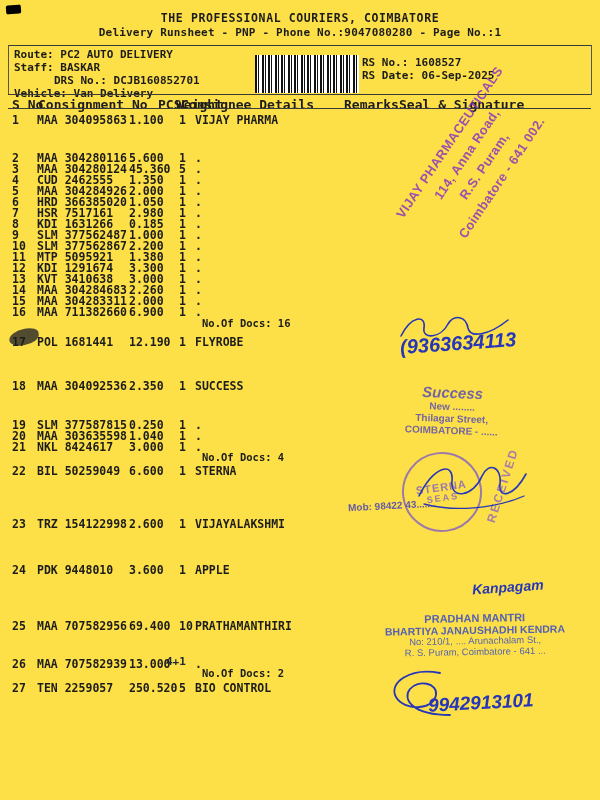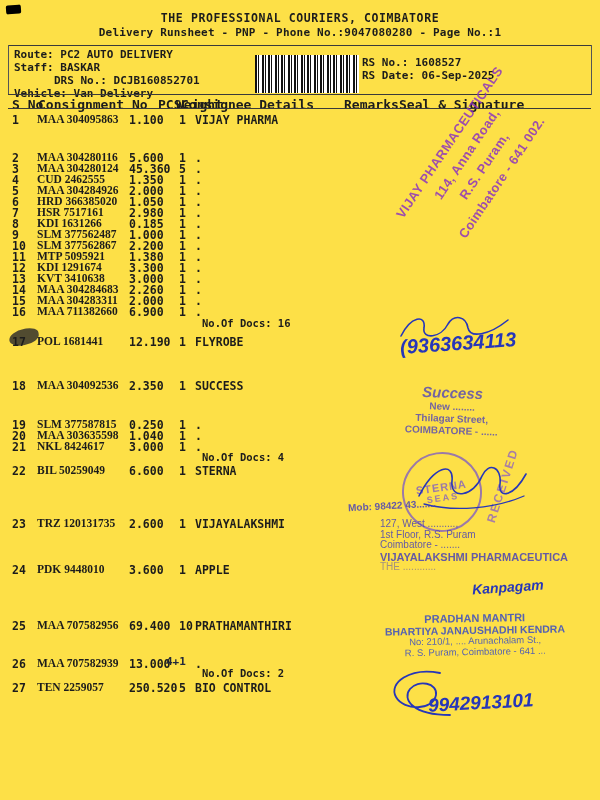--- a/index.html
+++ b/index.html
@@ -12,21 +12,21 @@
   .subtitle{position:absolute;top:26px;left:0;width:100%;text-align:center;font-weight:bold;
          font-size:11px;letter-spacing:.2px;}
   .hinfo{position:absolute;font-size:11px;font-weight:bold;white-space:pre;}
   .barcode{position:absolute;left:255px;top:55px;width:104px;height:38px;
     background:repeating-linear-gradient(90deg,#111 0px,#111 2px,#fff 2px,#fff 3px,#111 3px,#111 4px,
       #fff 4px,#fff 7px,#111 7px,#111 9px,#fff 9px,#fff 10px,#111 10px,#111 11px,#fff 11px,#fff 13px);}
   .thead span{position:absolute;top:97px;font-size:13px;font-weight:bold;white-space:nowrap;}
   .tbody{position:absolute;left:0;top:0;width:100%;height:100%;}
   .trow{position:absolute;left:0;width:100%;height:12px;font-size:11.5px;font-weight:bold;white-space:nowrap;}
   .trow span{position:absolute;top:0;white-space:pre;}
-  .c-sno{left:12px;}  .c-cn{left:37px;font-family:Liberation Serif, serif;}  .c-wt{left:129px;}  .c-pcs{left:179px;}  .c-cons{left:195px;}
+  .c-sno{left:12px;}  .c-cn{left:37px;}  .c-wt{left:129px;}  .c-pcs{left:179px;}  .c-cons{left:195px;}
   .note-row{position:absolute;left:202px;font-size:10.5px;font-weight:bold;white-space:pre;}
   
   .ink{font-family:"Liberation Sans",sans-serif;}
   .stamp-vijay{position:absolute;left:378px;top:118px;width:195px;transform:rotate(-56deg);
     color:#8a2fc2;text-align:center;font-weight:bold;font-size:13px;line-height:21px;
     letter-spacing:.4px;opacity:.82;}
   .hand{position:absolute;color:#2636b9;font-style:italic;font-weight:bold;white-space:pre;}
   .phone1{left:400px;top:332px;font-size:20px;transform:rotate(-4deg);}
   .phone2{left:428px;top:692px;font-size:19px;transform:rotate(-3deg);}
   .kanpagam{left:472px;top:579px;font-size:14px;transform:rotate(-4deg);}
@@ -250,21 +250,21 @@
       <div class="note-row" style="top: 451px;">No.Of Docs: 4</div>
       <div class="trow" style="top: 464px;">
         <span class="c-sno">22</span>
         <span class="c-cn">BIL 50259049</span>
         <span class="c-wt">6.600</span>
         <span class="c-pcs">1</span>
         <span class="c-cons">STERNA</span>
       </div>
       <div class="trow" style="top: 517px;">
         <span class="c-sno">23</span>
-        <span class="c-cn">TRZ 120131735</span>
+        <span class="c-cn">TRZ 154122998</span>
         <span class="c-wt">2.600</span>
         <span class="c-pcs">1</span>
         <span class="c-cons">VIJAYALAKSHMI</span>
       </div>
       <div class="trow" style="top: 563px;">
         <span class="c-sno">24</span>
         <span class="c-cn">PDK 9448010</span>
         <span class="c-wt">3.600</span>
         <span class="c-pcs">1</span>
         <span class="c-cons">APPLE</span>
@@ -320,27 +320,20 @@
   </div>
   <div class="received ink">RECEIVED</div>
 
   <svg class="sig" style="left:414px;top:456px;" width="120" height="56">
     <path d="M5 40 C 20 10, 40 5, 38 25 C 36 45, 60 40, 68 20 C 74 6, 88 10, 86 28 C 84 44, 100 40, 112 18" fill="none" stroke="#2636b9" stroke-width="1.6" stroke-linecap="round"></path>
     <path d="M10 48 C 40 56, 80 53, 110 40" fill="none" stroke="#2636b9" stroke-width="1.3" stroke-linecap="round"></path>
   </svg>
 
   <div class="mobline ink">Mob: 98422 43.......</div>
 
-  <div class="stamp-vl ink">
-    <div>127, West ..........,</div>
-    <div>1st Floor, R.S. Puram</div>
-    <div>Coimbatore - .......</div>
-    <div class="name">VIJAYALAKSHMI PHARMACEUTICA</div>
-    <div class="faint">THE ............</div>
-  </div>
 
   <div class="hand ink kanpagam">Kanpagam</div>
 
   <div class="stamp-pradhan ink">
     <div class="b1">PRADHAN MANTRI</div>
     <div class="b2">BHARTIYA JANAUSHADHI KENDRA</div>
     <div class="n">No: 210/1, .... Arunachalam St.,</div>
     <div class="n">R. S. Puram, Coimbatore - 641 ...</div>
   </div>
 

